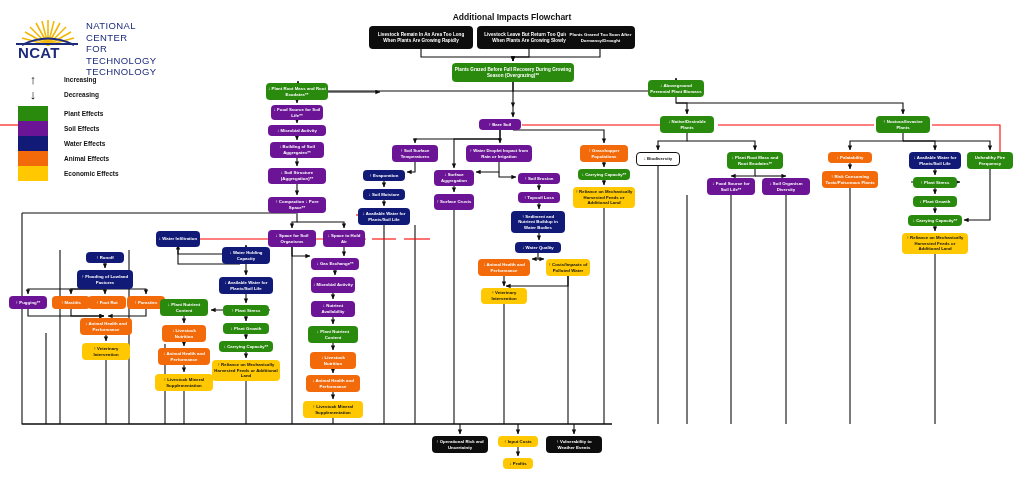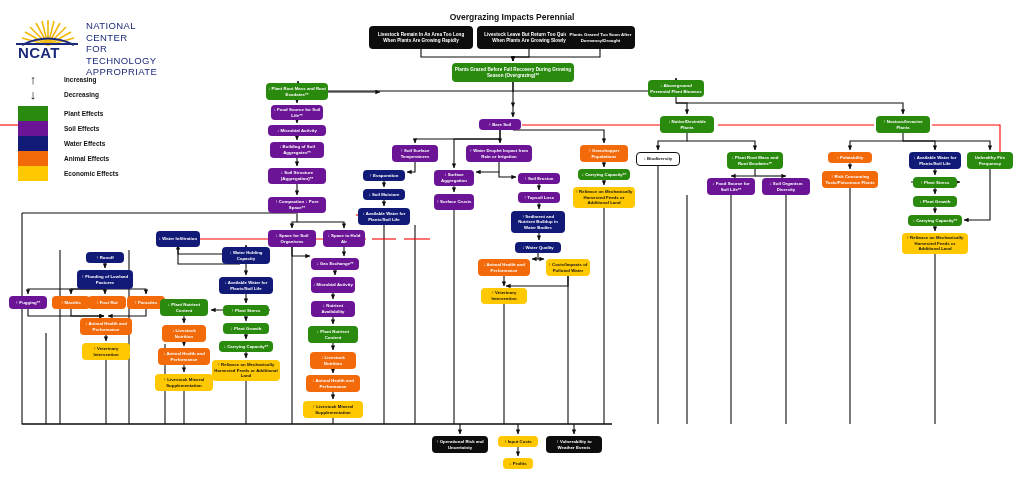--- a/index.html
+++ b/index.html
@@ -117,26 +117,26 @@
           <line x1="28" y1="27" x2="54" y2="20"></line>
         </g>
         <path d="M2 27 Q28 14 54 27" stroke="#1b2a7a" stroke-width="2" fill="none"></path>
       </svg>
     </div>
     <div class="logo-underline"></div>
     <div class="logo-ncat">NCAT</div>
     <div class="logo-text">
       <div>NATIONAL CENTER</div>
       <div>FOR TECHNOLOGY</div>
-      <div>APPROPRIATE</div>
+      <div>TECHNOLOGY</div>
     </div>
   </div>
 
   <div class="chart-title">
-    <span>Overgrazing Impacts Perennial</span>
+    <span>Additional Impacts Flowchart</span>
   </div>
 
   <div class="legend">
     <div class="legend-row">
       <span class="legend-arrow">↑</span>
       <span class="legend-label">Increasing</span>
     </div>
     <div class="legend-row" style="margin-bottom:4px;">
       <span class="legend-arrow">↓</span>
       <span class="legend-label">Decreasing</span>

